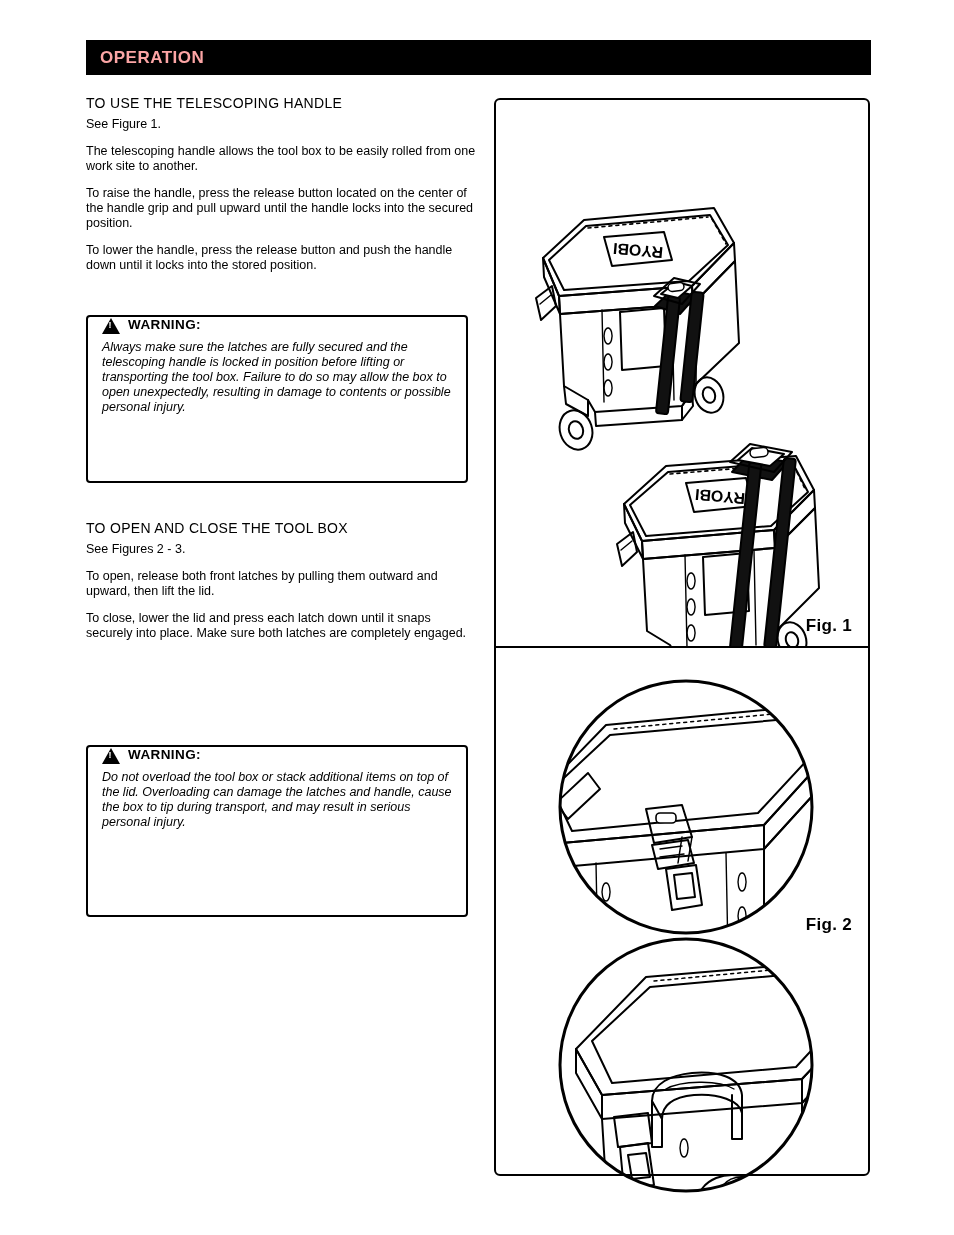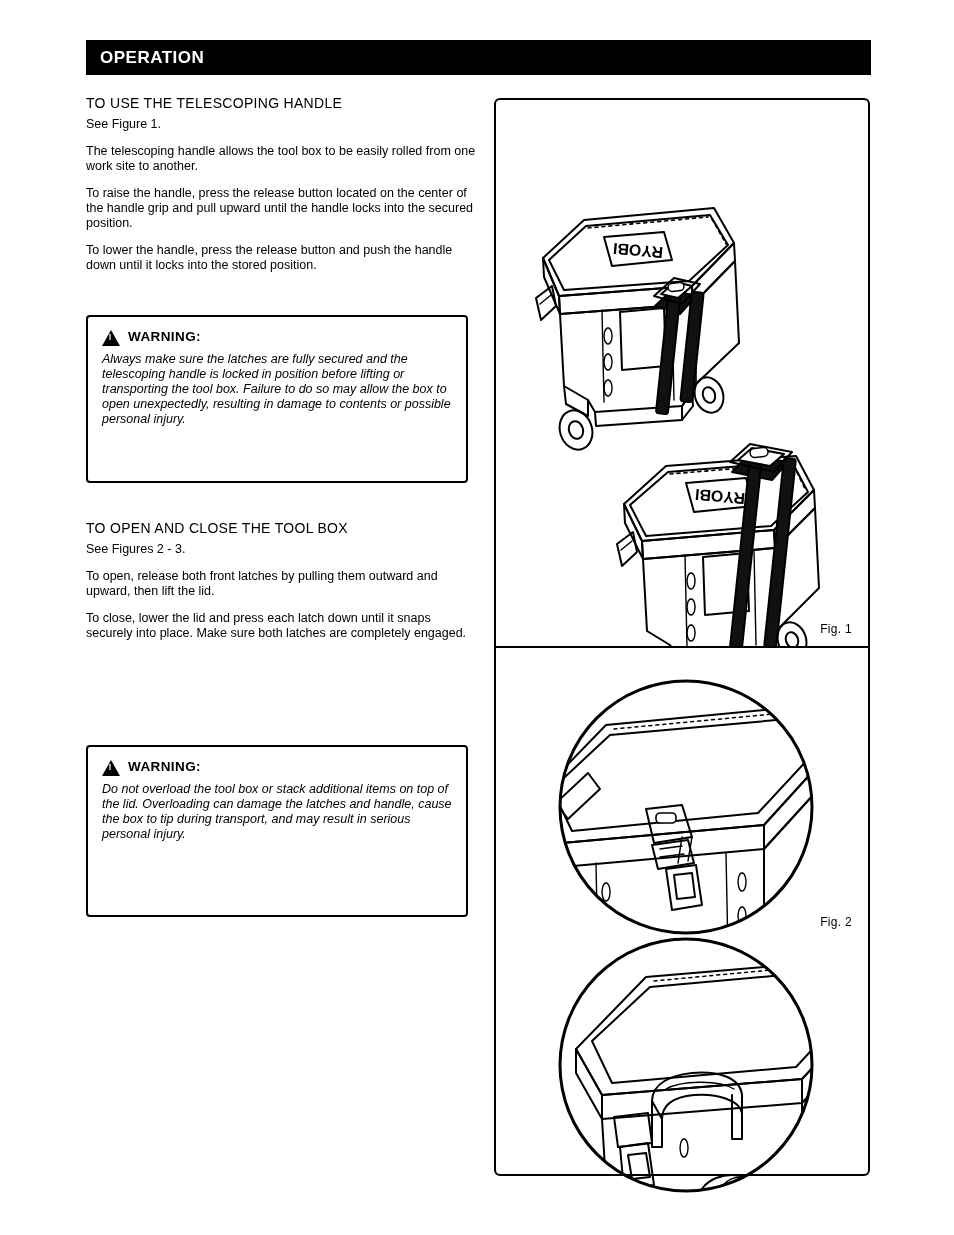--- a/index.html
+++ b/index.html
@@ -25,21 +25,21 @@
   
   .header-bar {
     position: absolute;
     left: 86px;
     top: 40px;
     width: 785px;
     height: 35px;
     background: #000000;
   }
   .header-bar-text {
-    color: #ffffff;
+    color: #fca5a5;
     font-size: 17px;
     font-weight: bold;
     line-height: 35px;
     padding-left: 14px;
     letter-spacing: 0.5px;
   }
 
   
   .left-col {
     position: absolute;
@@ -75,21 +75,21 @@
     width: 382px;
     height: 168px;
   }
   .warning-box.second {
     left: 86px;
     top: 745px;
     width: 382px;
     height: 172px;
   }
   .warning-inner {
-    padding: 12px 14px 10px 14px;
+    padding: 0 14px 10px 14px;
   }
   .warning-head {
     display: flex;
     align-items: flex-start;
     gap: 8px;
     margin-bottom: 6px;
   }
   .tri-icon {
     width: 0;
     height: 0;
@@ -147,22 +147,22 @@
     position: absolute;
     left: 0;
     width: 100%;
     overflow: hidden;
   }
   .fig-panel.top { top: 0; height: 546px; }
   .fig-panel.bottom { top: 577px; height: 601px; }
 
   .fig-caption {
     position: absolute;
-    font-size: 12px;
-    font-weight: normal;
+    font-size: 17px;
+    font-weight: bold;
     letter-spacing: 0.3px;
   }
 
   svg { display: block; }
 </style>
 </head>
 <body>
 
 <div class="page">
 

